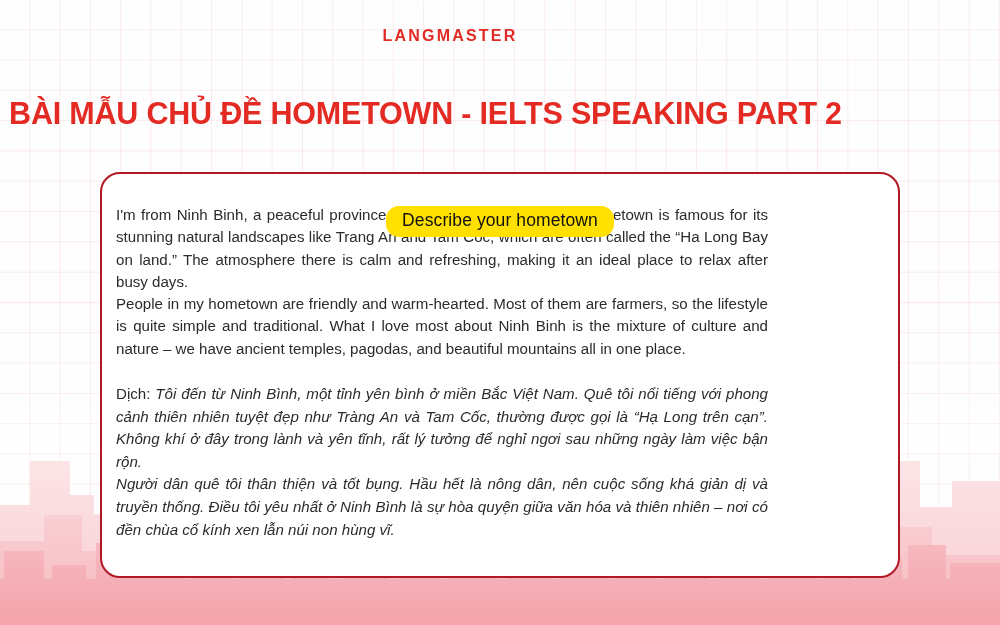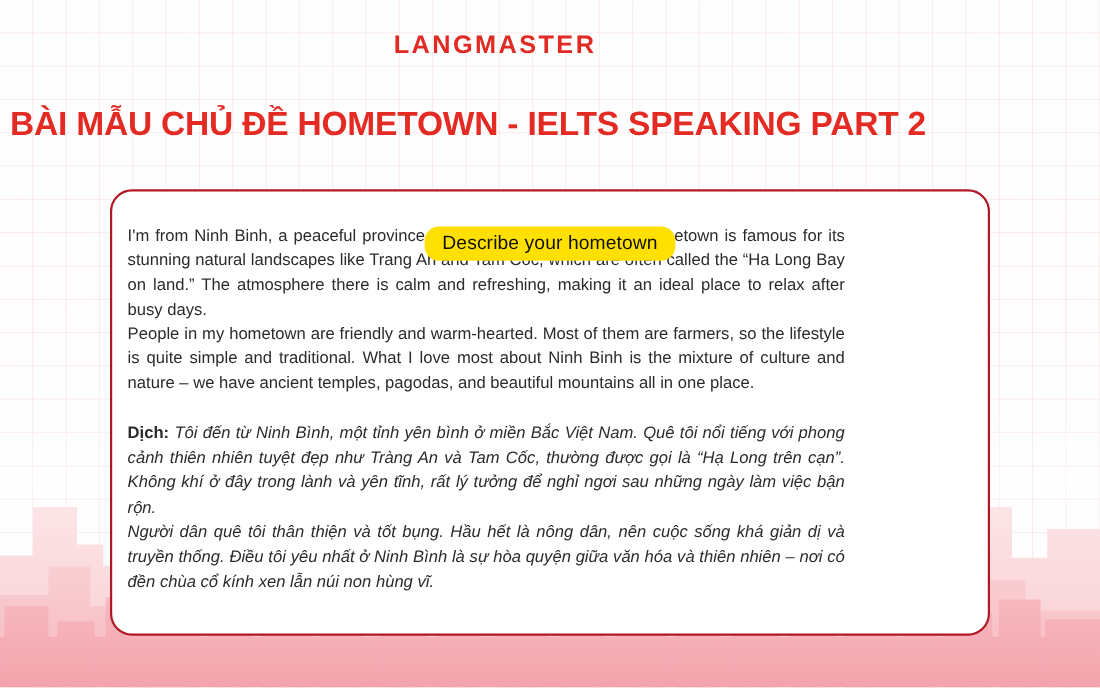--- a/index.html
+++ b/index.html
@@ -55,21 +55,21 @@
   }
   .skyline svg { display: block; width: 1000px; height: 260px; }
 
   
   .logo {
     position: absolute;
     top: 27px;
     left: 0;
     width: 900px;
     text-align: center;
-    font-size: 23px;
+    font-size: 16px;
     font-weight: bold;
     letter-spacing: 2.2px;
     color: #e02a23;
     font-family: "Liberation Sans", sans-serif;
   }
 
   
   .page-title {
     position: absolute;
     top: 76px;
@@ -143,21 +143,21 @@
   .para.en + .para.en { margin-top: 0; }
 
   .vi-block { margin-top: 23px; }
   .para.vi {
     font-style: italic;
     font-size: 15.1px;
     line-height: 22.6px;
   }
   .para.vi .lbl {
     font-style: normal;
-    font-weight: bold;
+    font-weight: normal;
   }
 </style>
 </head>
 <body>
 
 <div class="page">
 
   <div class="grid-bg"></div>
 
   <div class="skyline">

